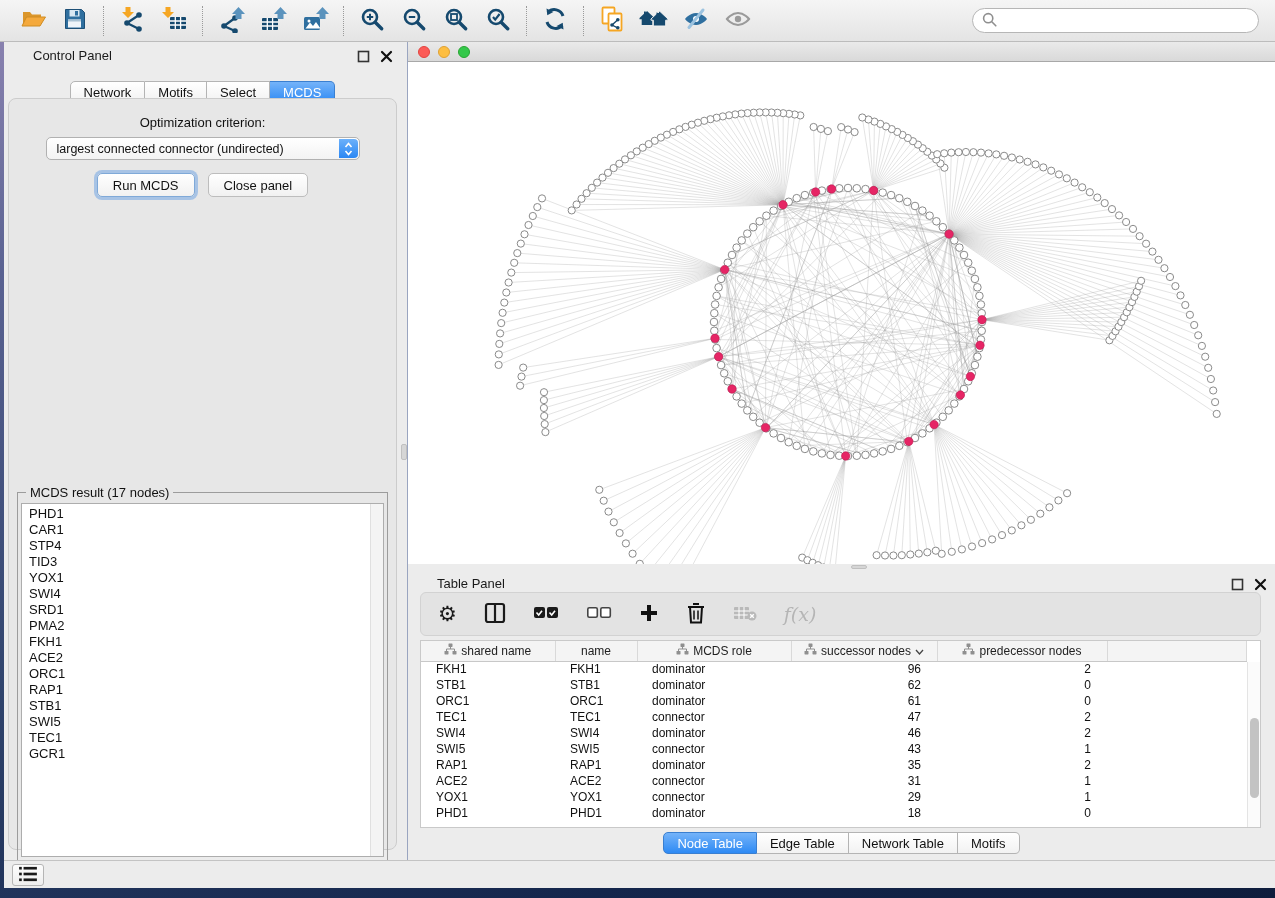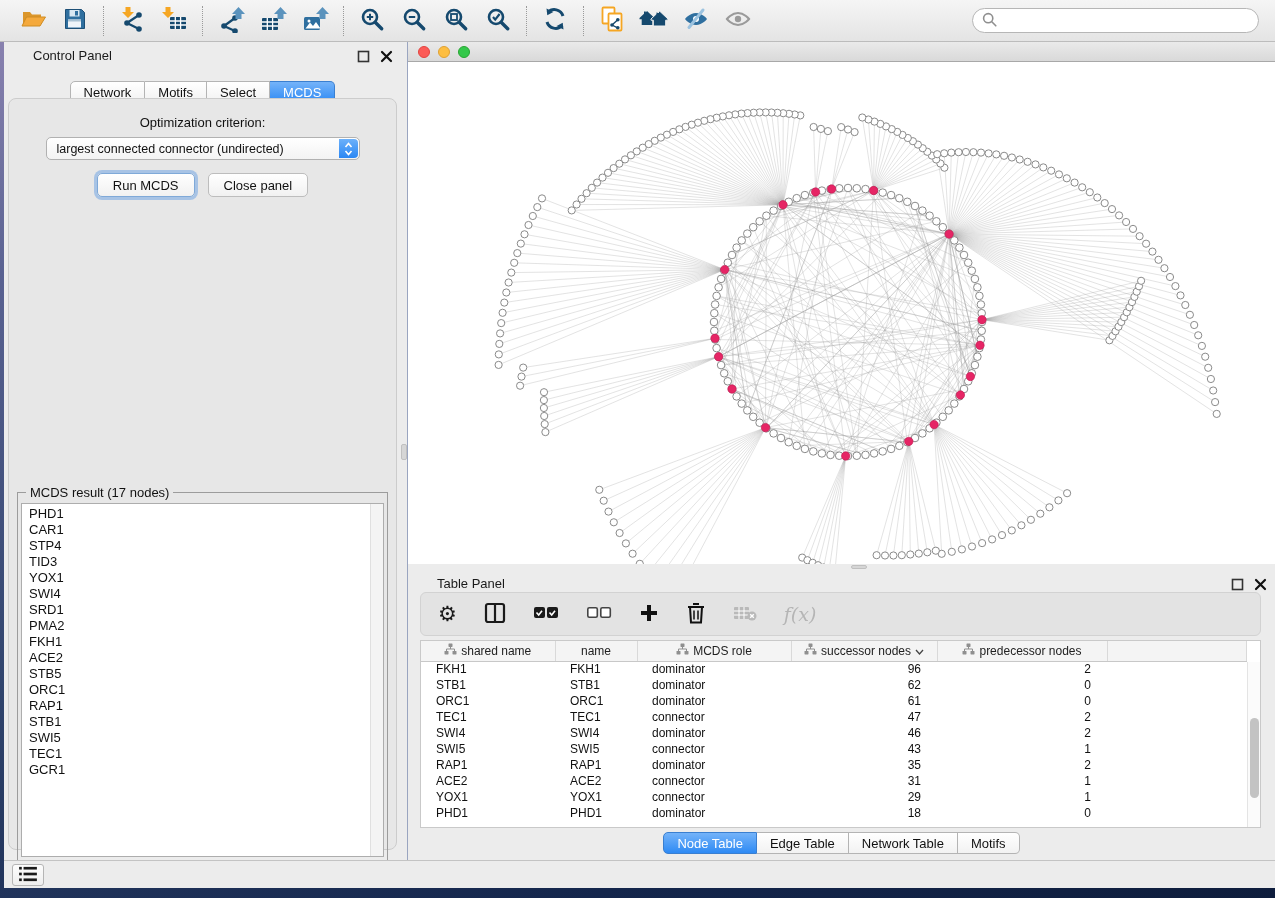--- a/index.html
+++ b/index.html
@@ -297,21 +297,20 @@
         <div class="list-item">PHD1</div>
             <div class="list-item">CAR1</div>
             <div class="list-item">STP4</div>
             <div class="list-item">TID3</div>
             <div class="list-item">YOX1</div>
             <div class="list-item">SWI4</div>
             <div class="list-item">SRD1</div>
             <div class="list-item">PMA2</div>
             <div class="list-item">FKH1</div>
             <div class="list-item">ACE2</div>
-            <div class="list-item">STB5</div>
             <div class="list-item">ORC1</div>
             <div class="list-item">RAP1</div>
             <div class="list-item">STB1</div>
             <div class="list-item">SWI5</div>
             <div class="list-item">TEC1</div>
             <div class="list-item">GCR1</div>
           </div>
       </fieldset>
     </div>
   </div>

